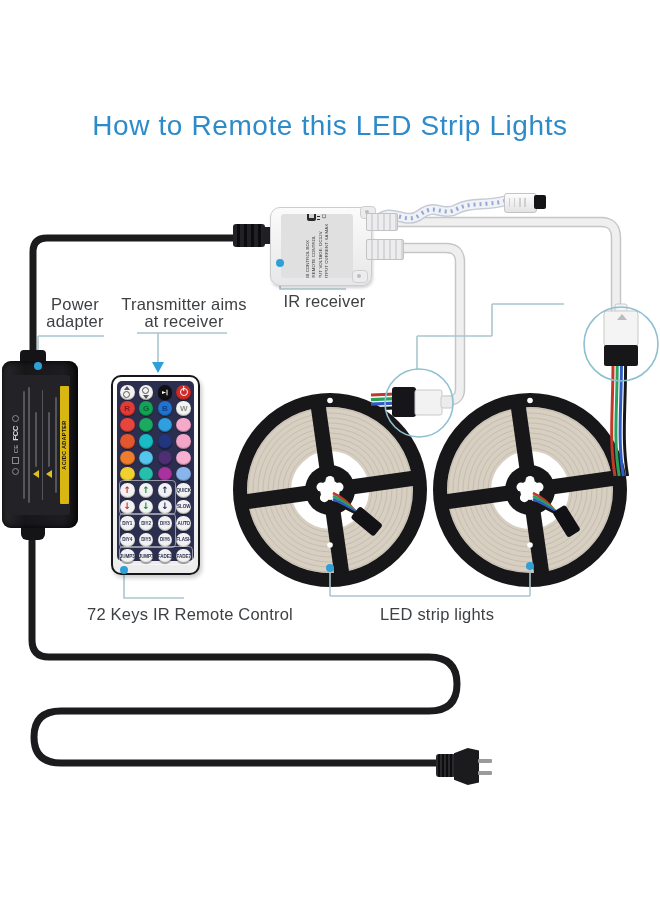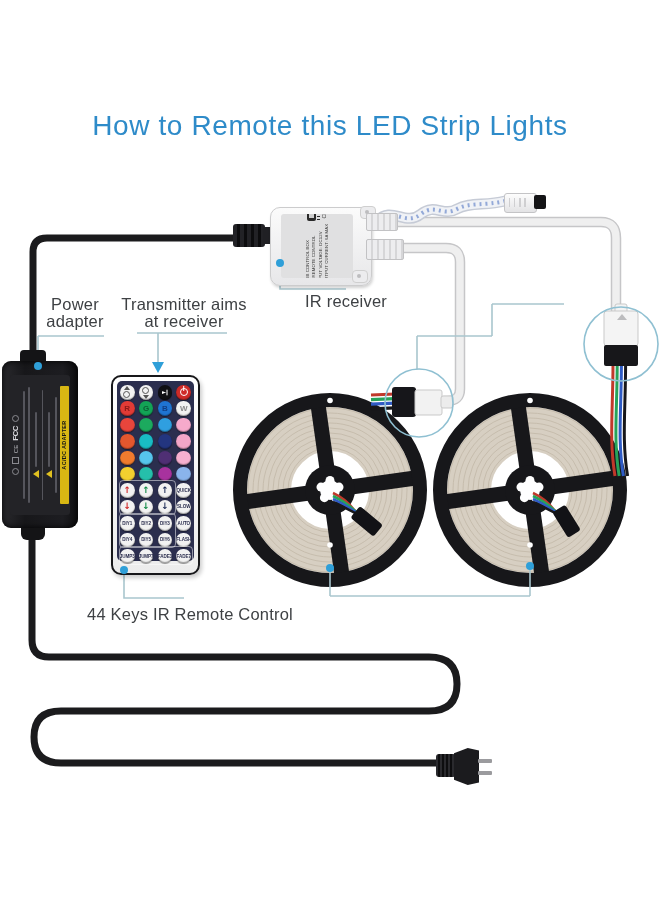--- a/index.html
+++ b/index.html
@@ -425,22 +425,23 @@
     <div class="grp" style="left:6px;top:169px;width:72px;height:17px;"></div>
   </div>
 
   <div class="hw wp-relief" style="position:absolute"></div>
   <div class="hw wp-body" style="position:absolute"></div>
   <div class="prong" style="top:759px;"></div>
   <div class="prong" style="top:771px;"></div>
 
   <div class="lab" style="left:35px;top:296px;width:80px;">Power adapter</div>
   <div class="lab" style="left:115px;top:296px;width:138px;">Transmitter aims at receiver</div>
-  <div class="lab" style="left:262px;top:293px;width:125px;text-align:right;">IR receiver</div>
-  <div class="lab" style="left:65px;top:606px;width:250px;">44 Keys IR Remote Control</div>
+  <div class="lab" style="left:262px;top:293px;width:125px;">IR receiver</div>
+  <div class="lab" style="left:65px;top:606px;width:250px;">72 Keys IR Remote Control</div>
+  <div class="lab" style="left:337px;top:606px;width:200px;">LED strip lights</div>
 
   <div class="dot" style="left:34px;top:362px;"></div>
   <div class="dot" style="left:276px;top:259px;"></div>
   <div class="dot" style="left:120px;top:566px;"></div>
   <div class="dot" style="left:326px;top:564px;"></div>
   <div class="dot" style="left:526px;top:562px;"></div>
   <div class="cararrow" style="left:152px;top:362px;"></div>
 </div>
 
 </body></html>

